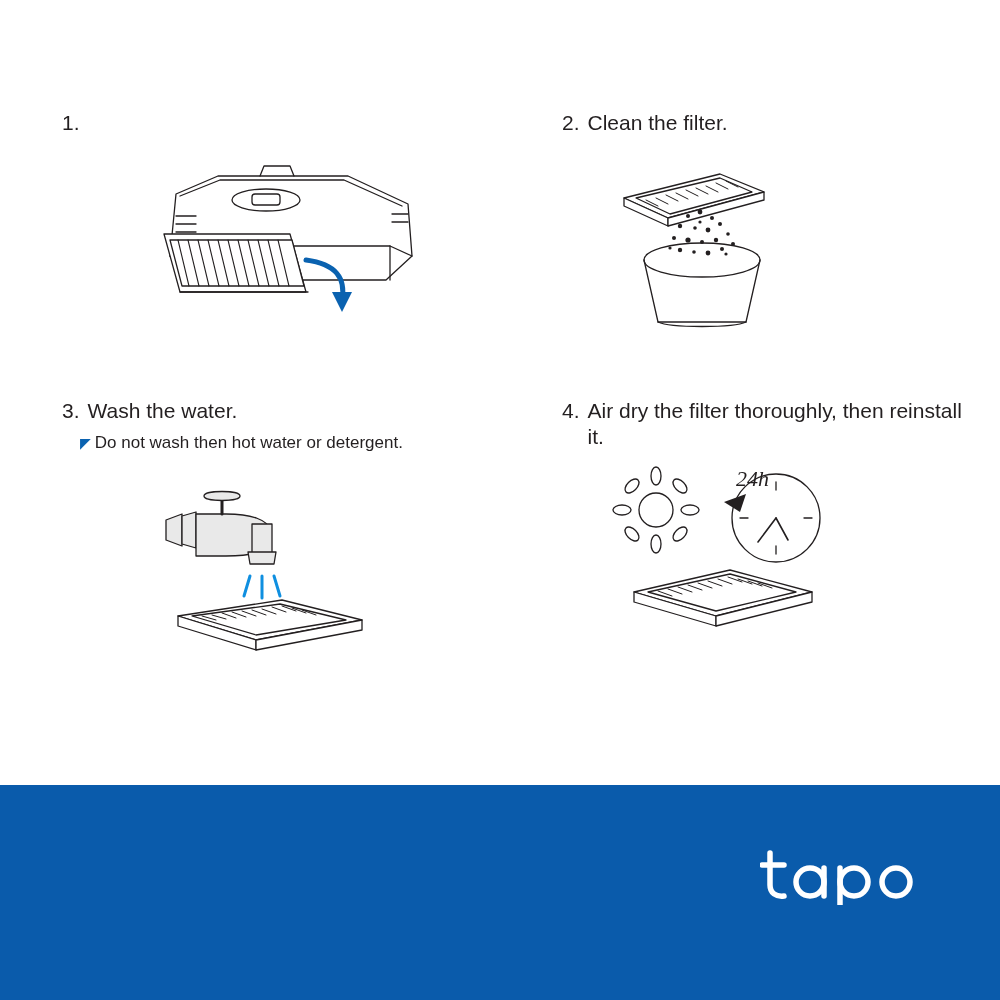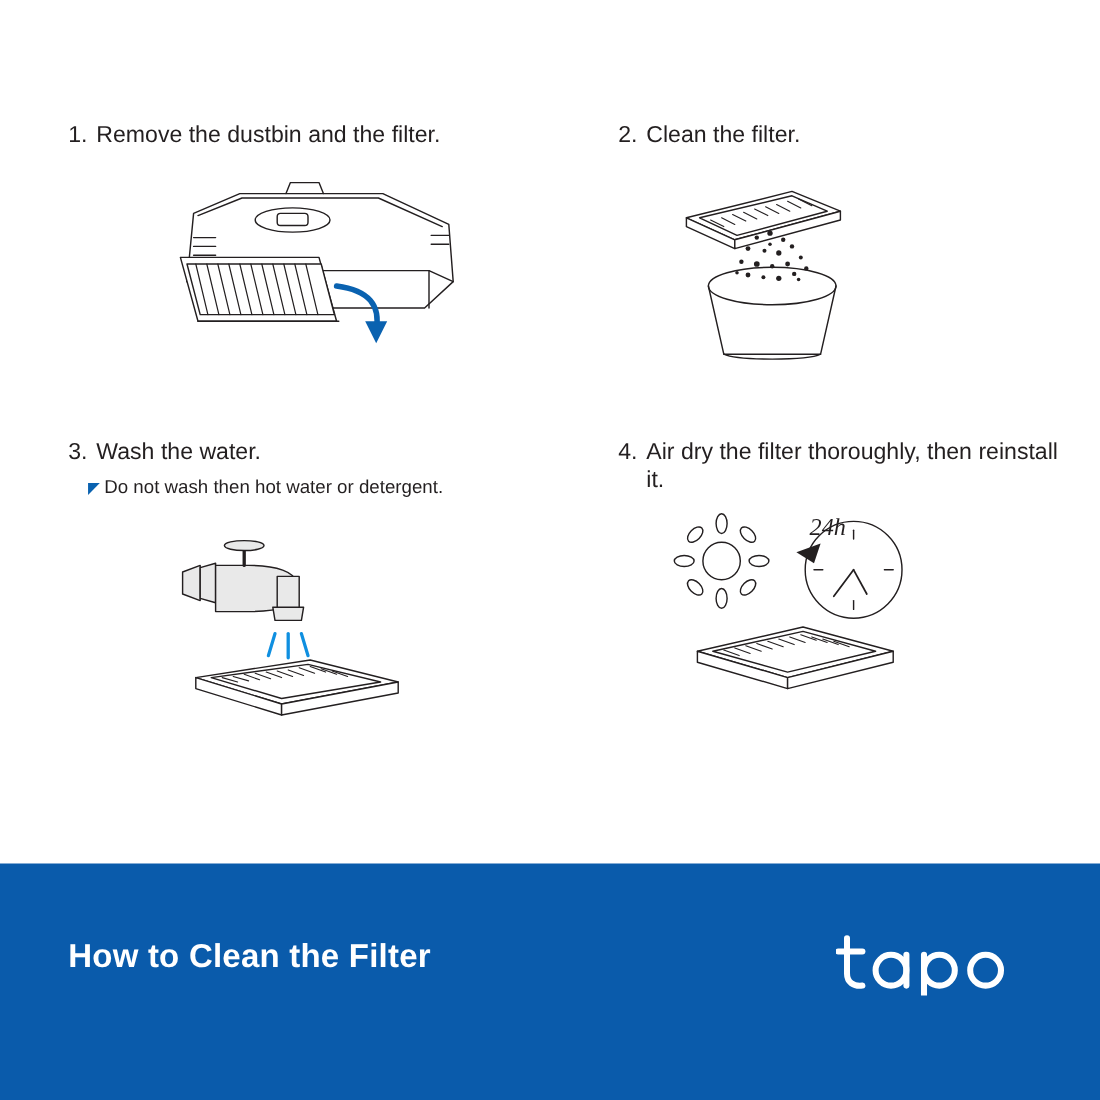--- a/index.html
+++ b/index.html
@@ -111,21 +111,20 @@
 </head>
 <body>
 
 <div class="sheet">
 
   <div class="steps">
 
     <div class="step" id="step-1">
       <div class="step-head">
         <span class="step-num">1.</span>
-        <span class="step-title">Remove the dustbin and the filter.</span>
       </div>
     </div>
 
     <div class="step" id="step-2">
       <div class="step-head">
         <span class="step-num">2.</span>
         <span class="step-title">Clean the filter.</span>
       </div>
     </div>
 
@@ -320,21 +319,20 @@
           <path d="M138 127 L152 132"></path>
           <path d="M148 129 L162 134"></path>
           <path d="M158 131 L172 136"></path>
         </g>
       </svg>
     </div>
 
   </div>
 
   <div class="footer">
-    <div class="footer-title">How to Clean the Filter</div>
     <div class="brand">
       <svg width="180" height="62" viewBox="0 0 180 62" fill="none">
 
         <path d="M10 10 L10 42 C10 50 16 54 24 53" stroke="#ffffff" stroke-width="5.5" stroke-linecap="round" fill="none"></path>
         <path d="M2 22 L24 22" stroke="#ffffff" stroke-width="5.5" stroke-linecap="round"></path>
 
         <circle cx="50" cy="39" r="14" stroke="#ffffff" stroke-width="5.5" fill="none"></circle>
         <path d="M64 25 L64 53" stroke="#ffffff" stroke-width="5.5" stroke-linecap="round"></path>
 
         <path d="M80 25 L80 62" stroke="#ffffff" stroke-width="5.5" stroke-linecap="round"></path>

